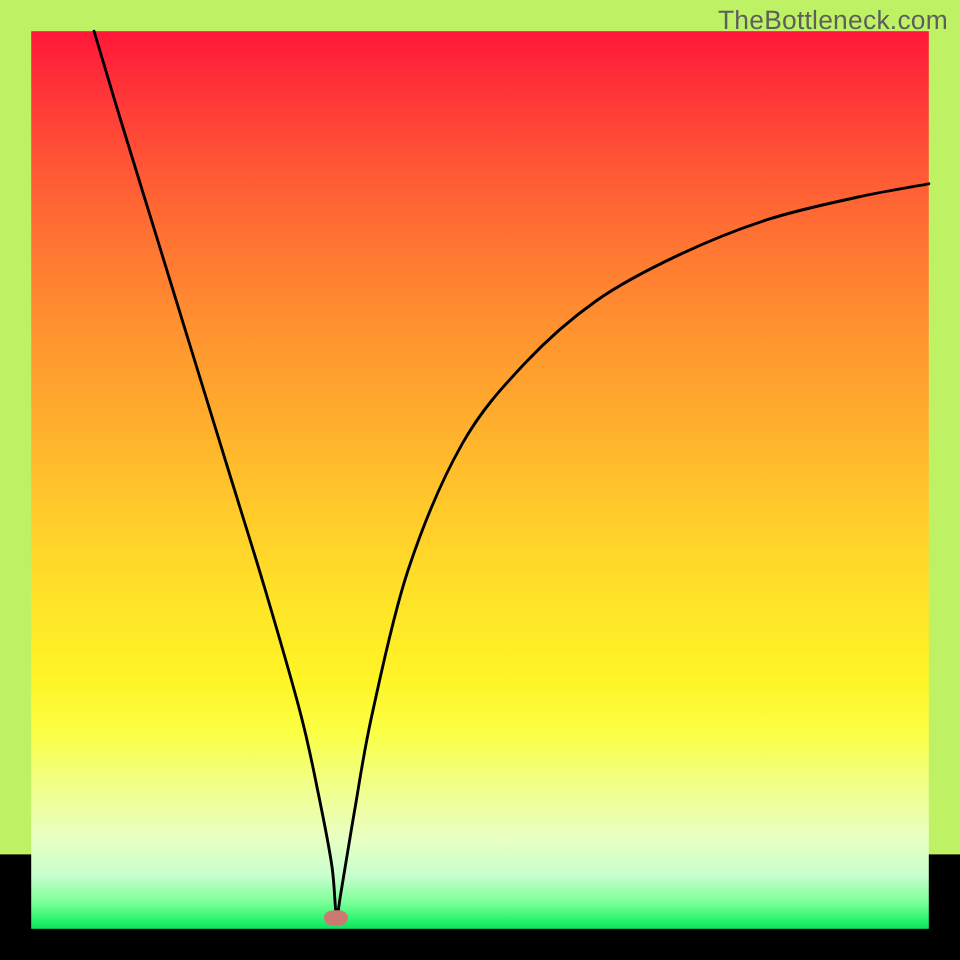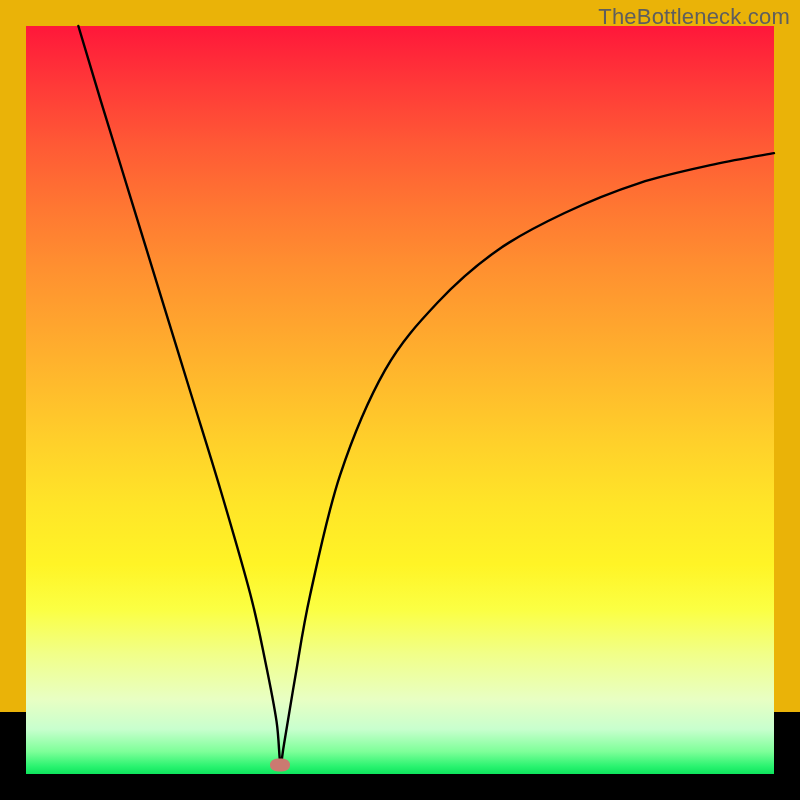--- a/index.html
+++ b/index.html
@@ -1,21 +1,21 @@
 <!DOCTYPE html>
 <html><head>
 <meta charset="utf-8">
 <style>
   * { margin: 0; padding: 0; box-sizing: border-box; }
   html, body { width: 800px; height: 800px; overflow: hidden; background: #000; }
   .frame {
     position: relative;
     width: 800px;
     height: 712px;
-    background: #eab308;
+    background: #bef264;
   }
   .watermark {
     position: absolute;
     top: 4px;
     right: 10px;
     color: #5e5e5e;
     font-family: Arial, Helvetica, sans-serif;
     font-size: 22px;
     font-weight: 500;
     letter-spacing: 0.2px;

